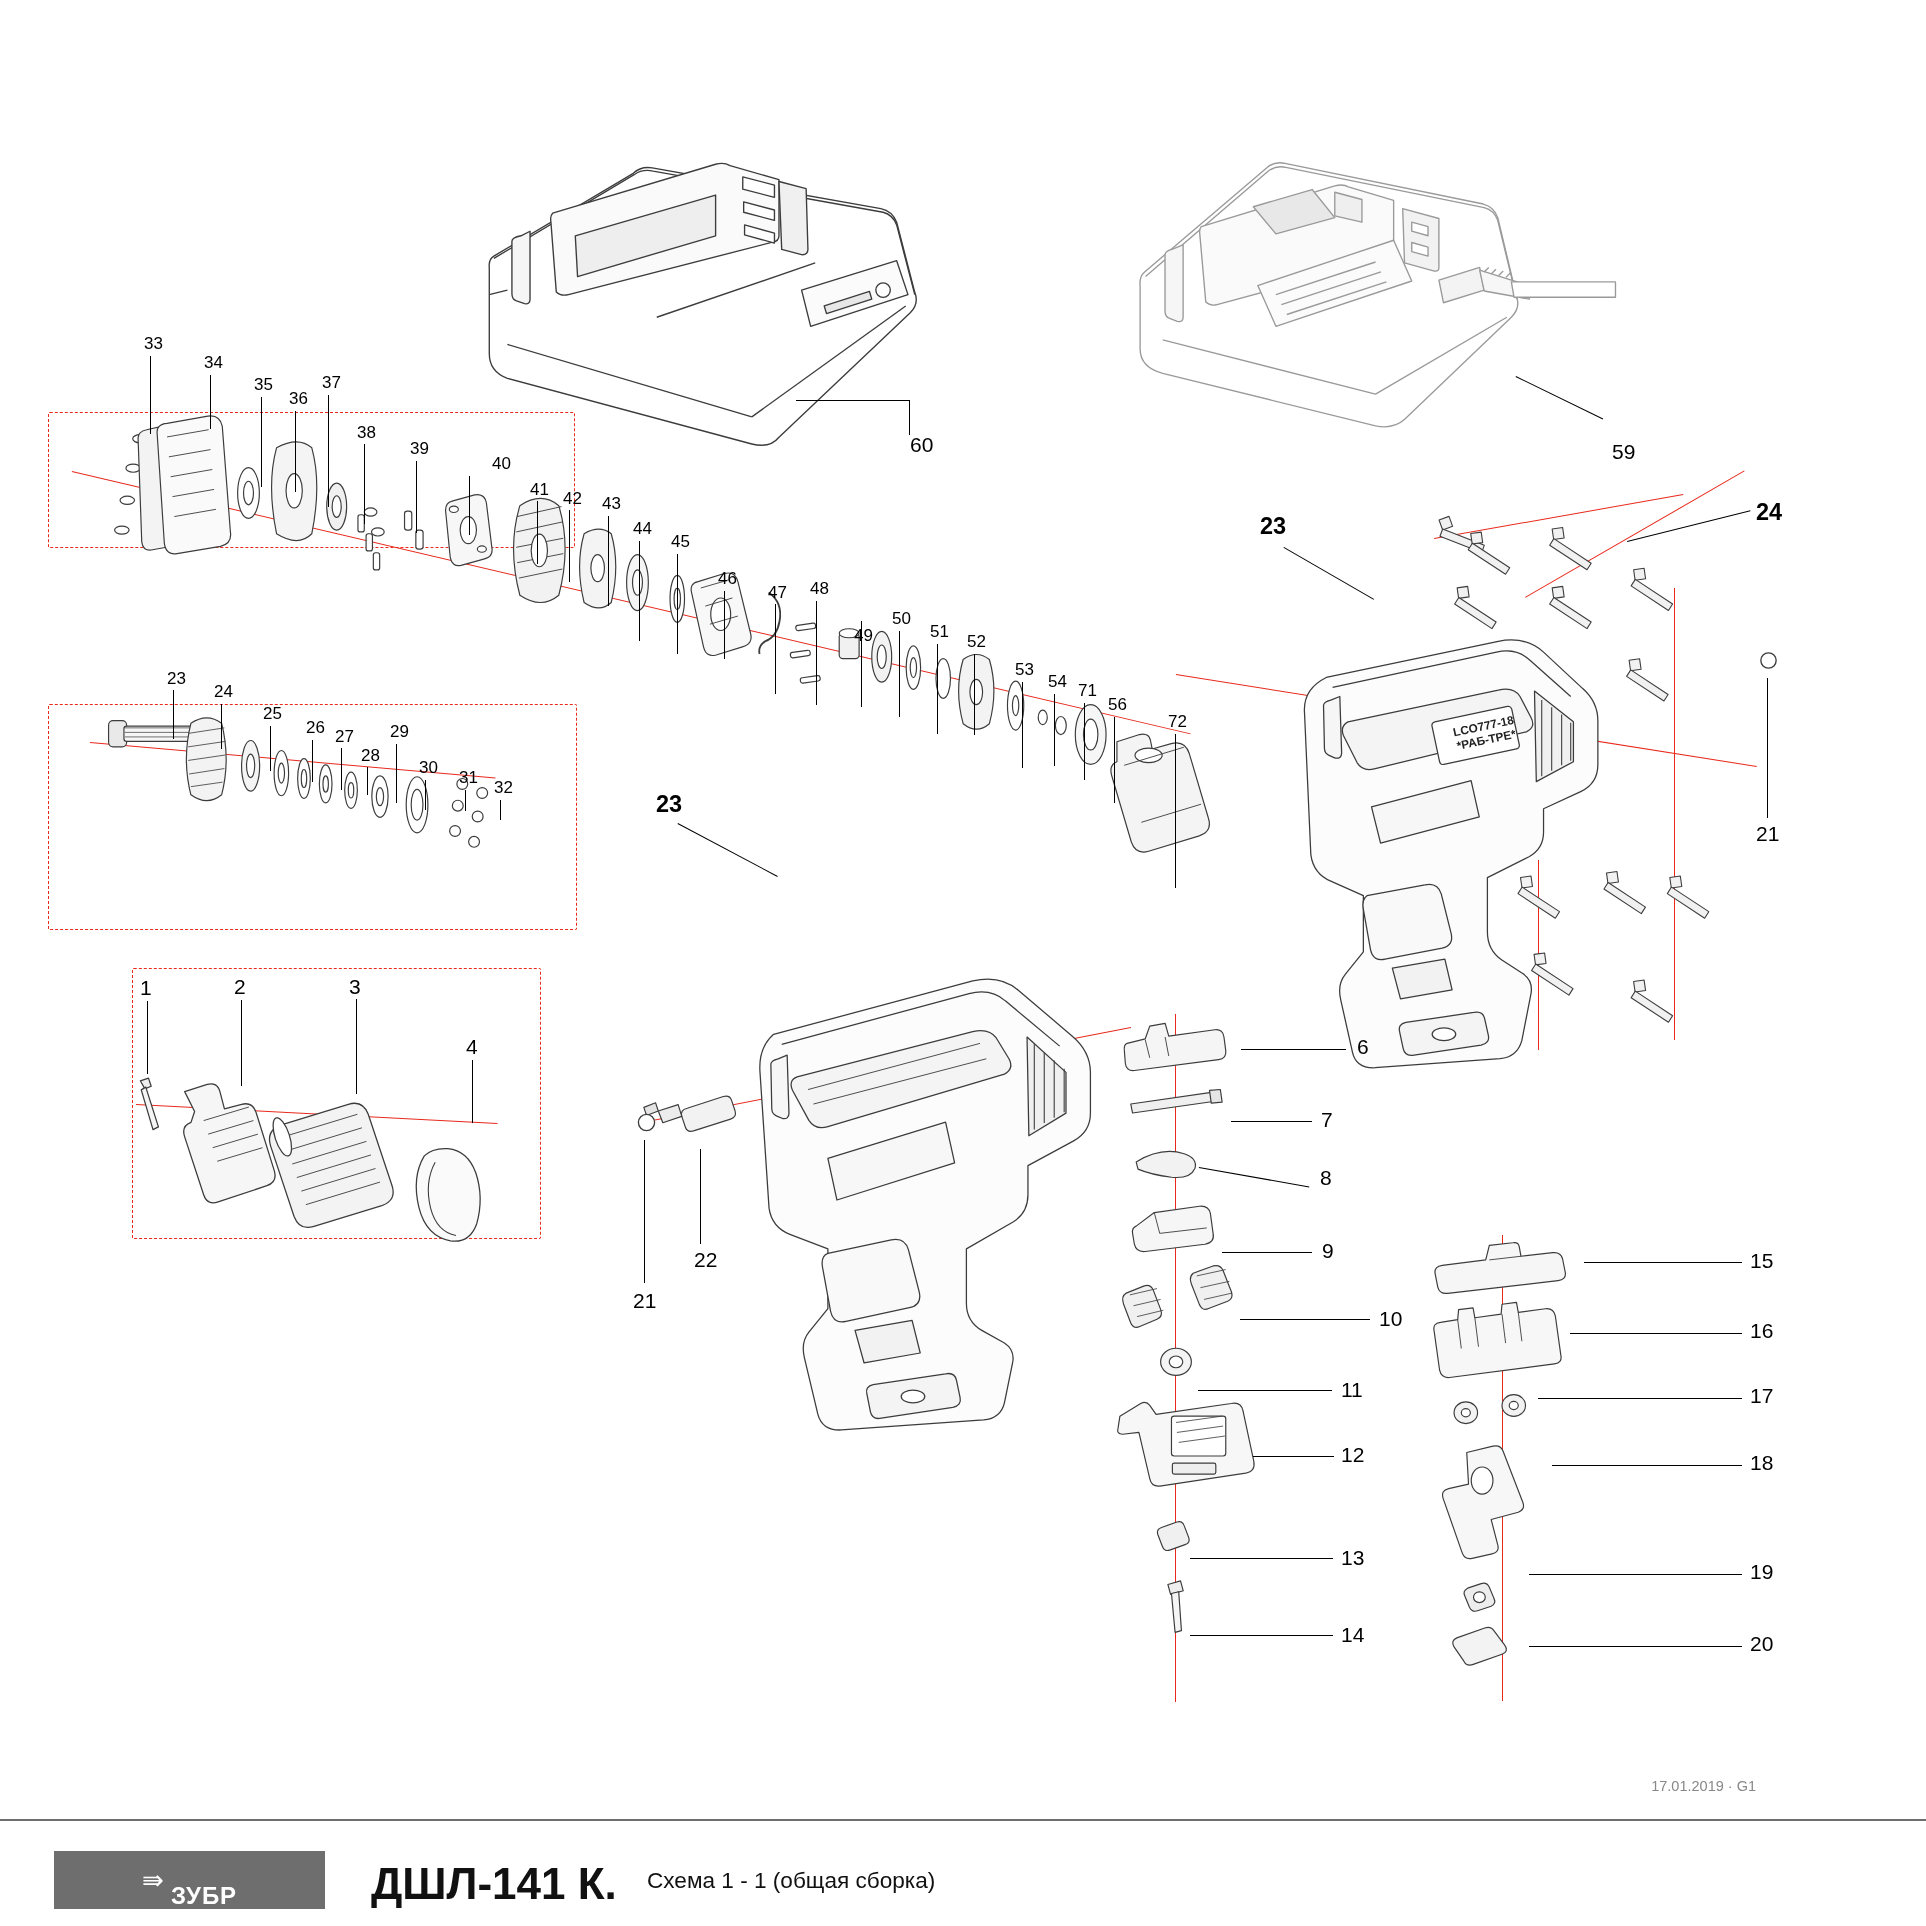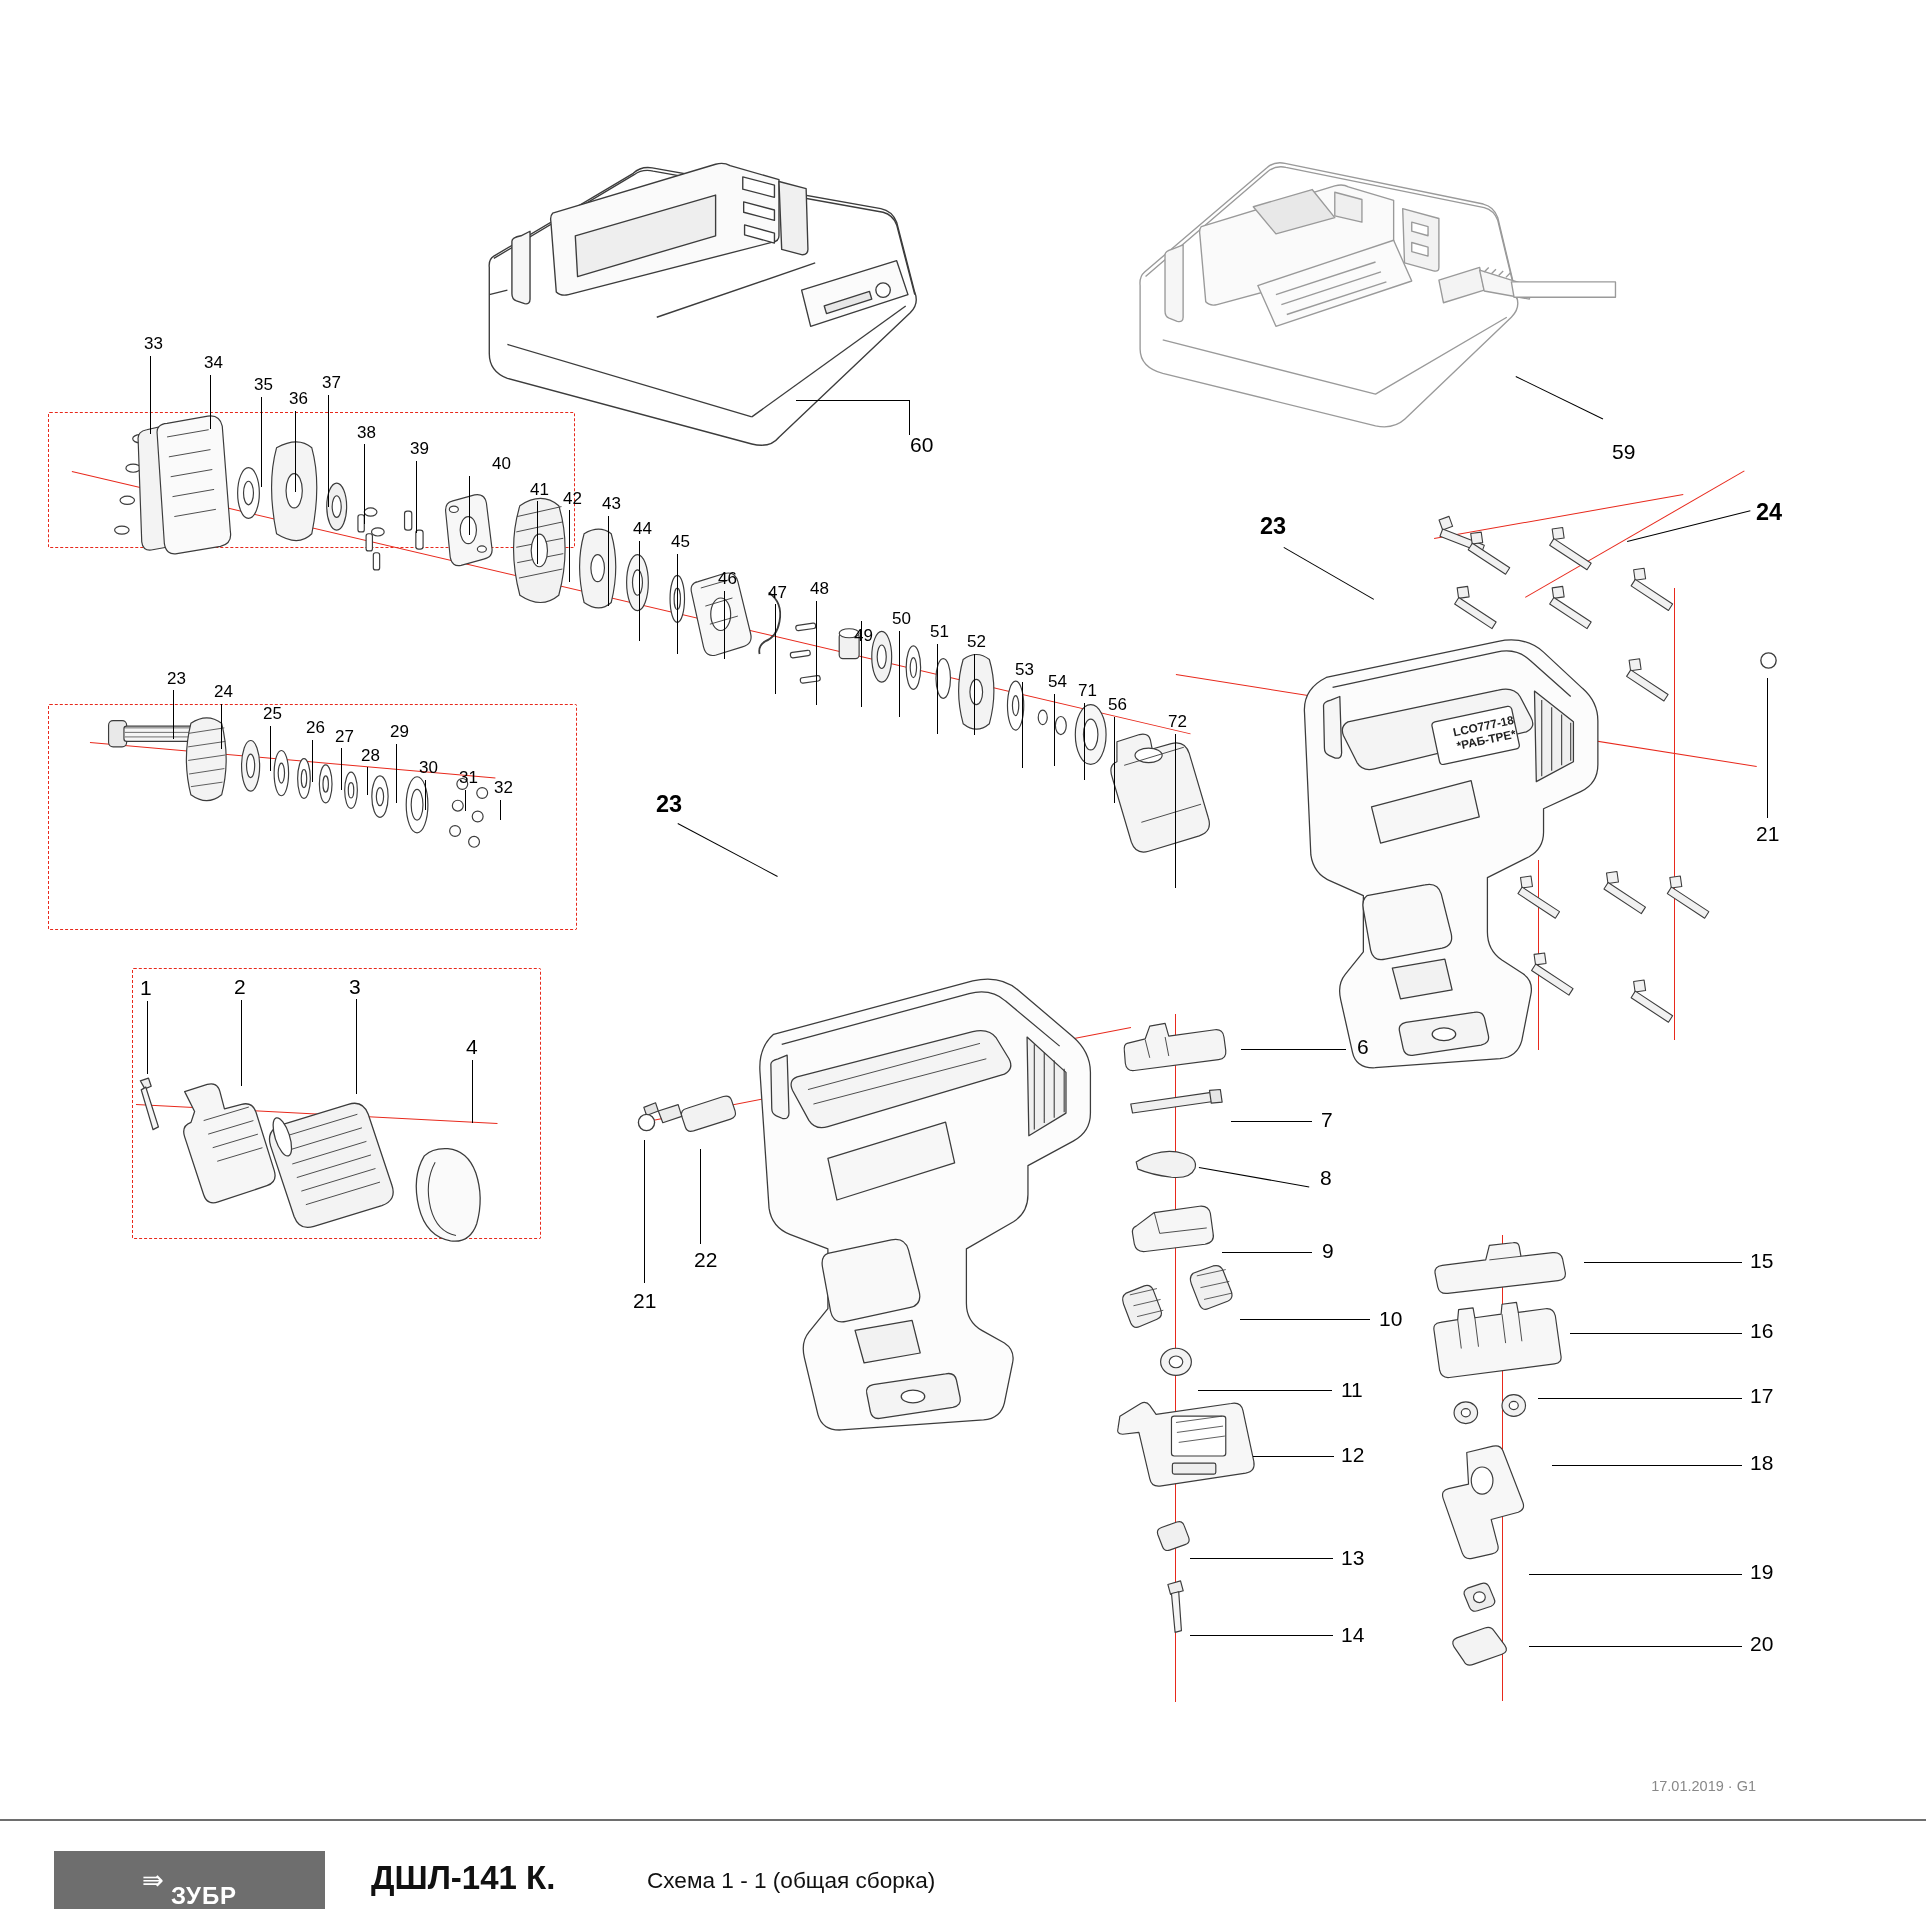--- a/index.html
+++ b/index.html
@@ -85,21 +85,21 @@
     letter-spacing: 0.9px;
   }
   #brand-text {
     font-size: 24px;
     font-weight: 700;
     font-family: "Liberation Sans", sans-serif;
     margin-top: 32px;
   }
   #model-title {
     position: absolute;
-    font-size: 33px;
+    font-size: 44px;
     font-weight: 700;
     color: #111;
     white-space: nowrap;
   }
   #scheme-sub {
     position: absolute;
     font-size: 22.6px;
     color: #111;
     white-space: nowrap;
   }

